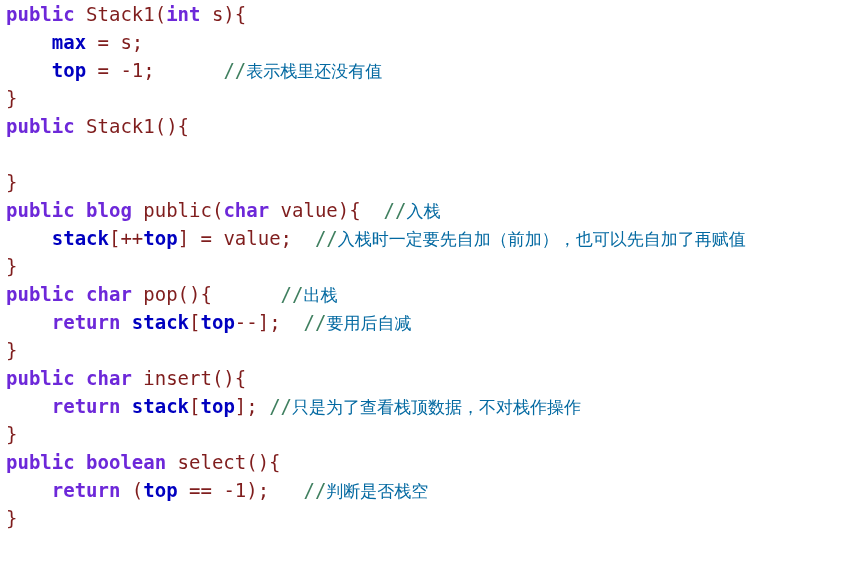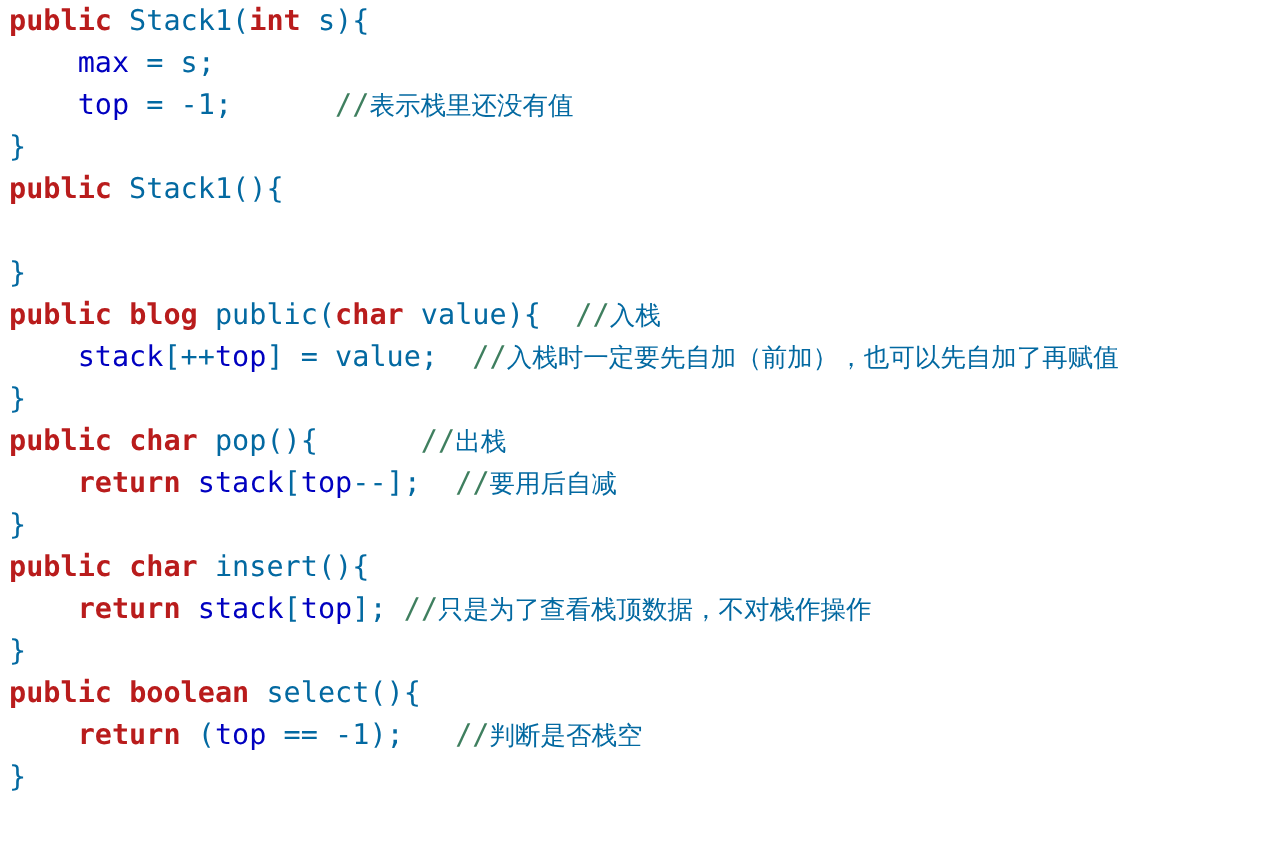--- a/index.html
+++ b/index.html
@@ -30,30 +30,30 @@
     white-space: pre;
     letter-spacing: 0px;
     color: #000000;
     padding-left: 6px;
     box-sizing: border-box;
   }
   .tok {
     white-space: pre;
   }
   .tok-keyword {
-    color: #b91c1c;
+    color: #6d28d9;
     font-weight: bold;
   }
   .tok-field {
     color: #0000c0;
-    font-weight: normal;
+    font-weight: bold;
     margin-top: 25px;
   }
   .tok-plain {
-    color: #0369a1;
+    color: #7f1d1d;
     font-weight: normal;
   }
   .tok-comment {
     color: #3f7f5f;
     font-weight: normal;
   }
   .tok-comment-cjk {
     color: #0369a1;
     font-weight: normal;
     font-family: "DejaVu Sans", "Liberation Sans", sans-serif;

